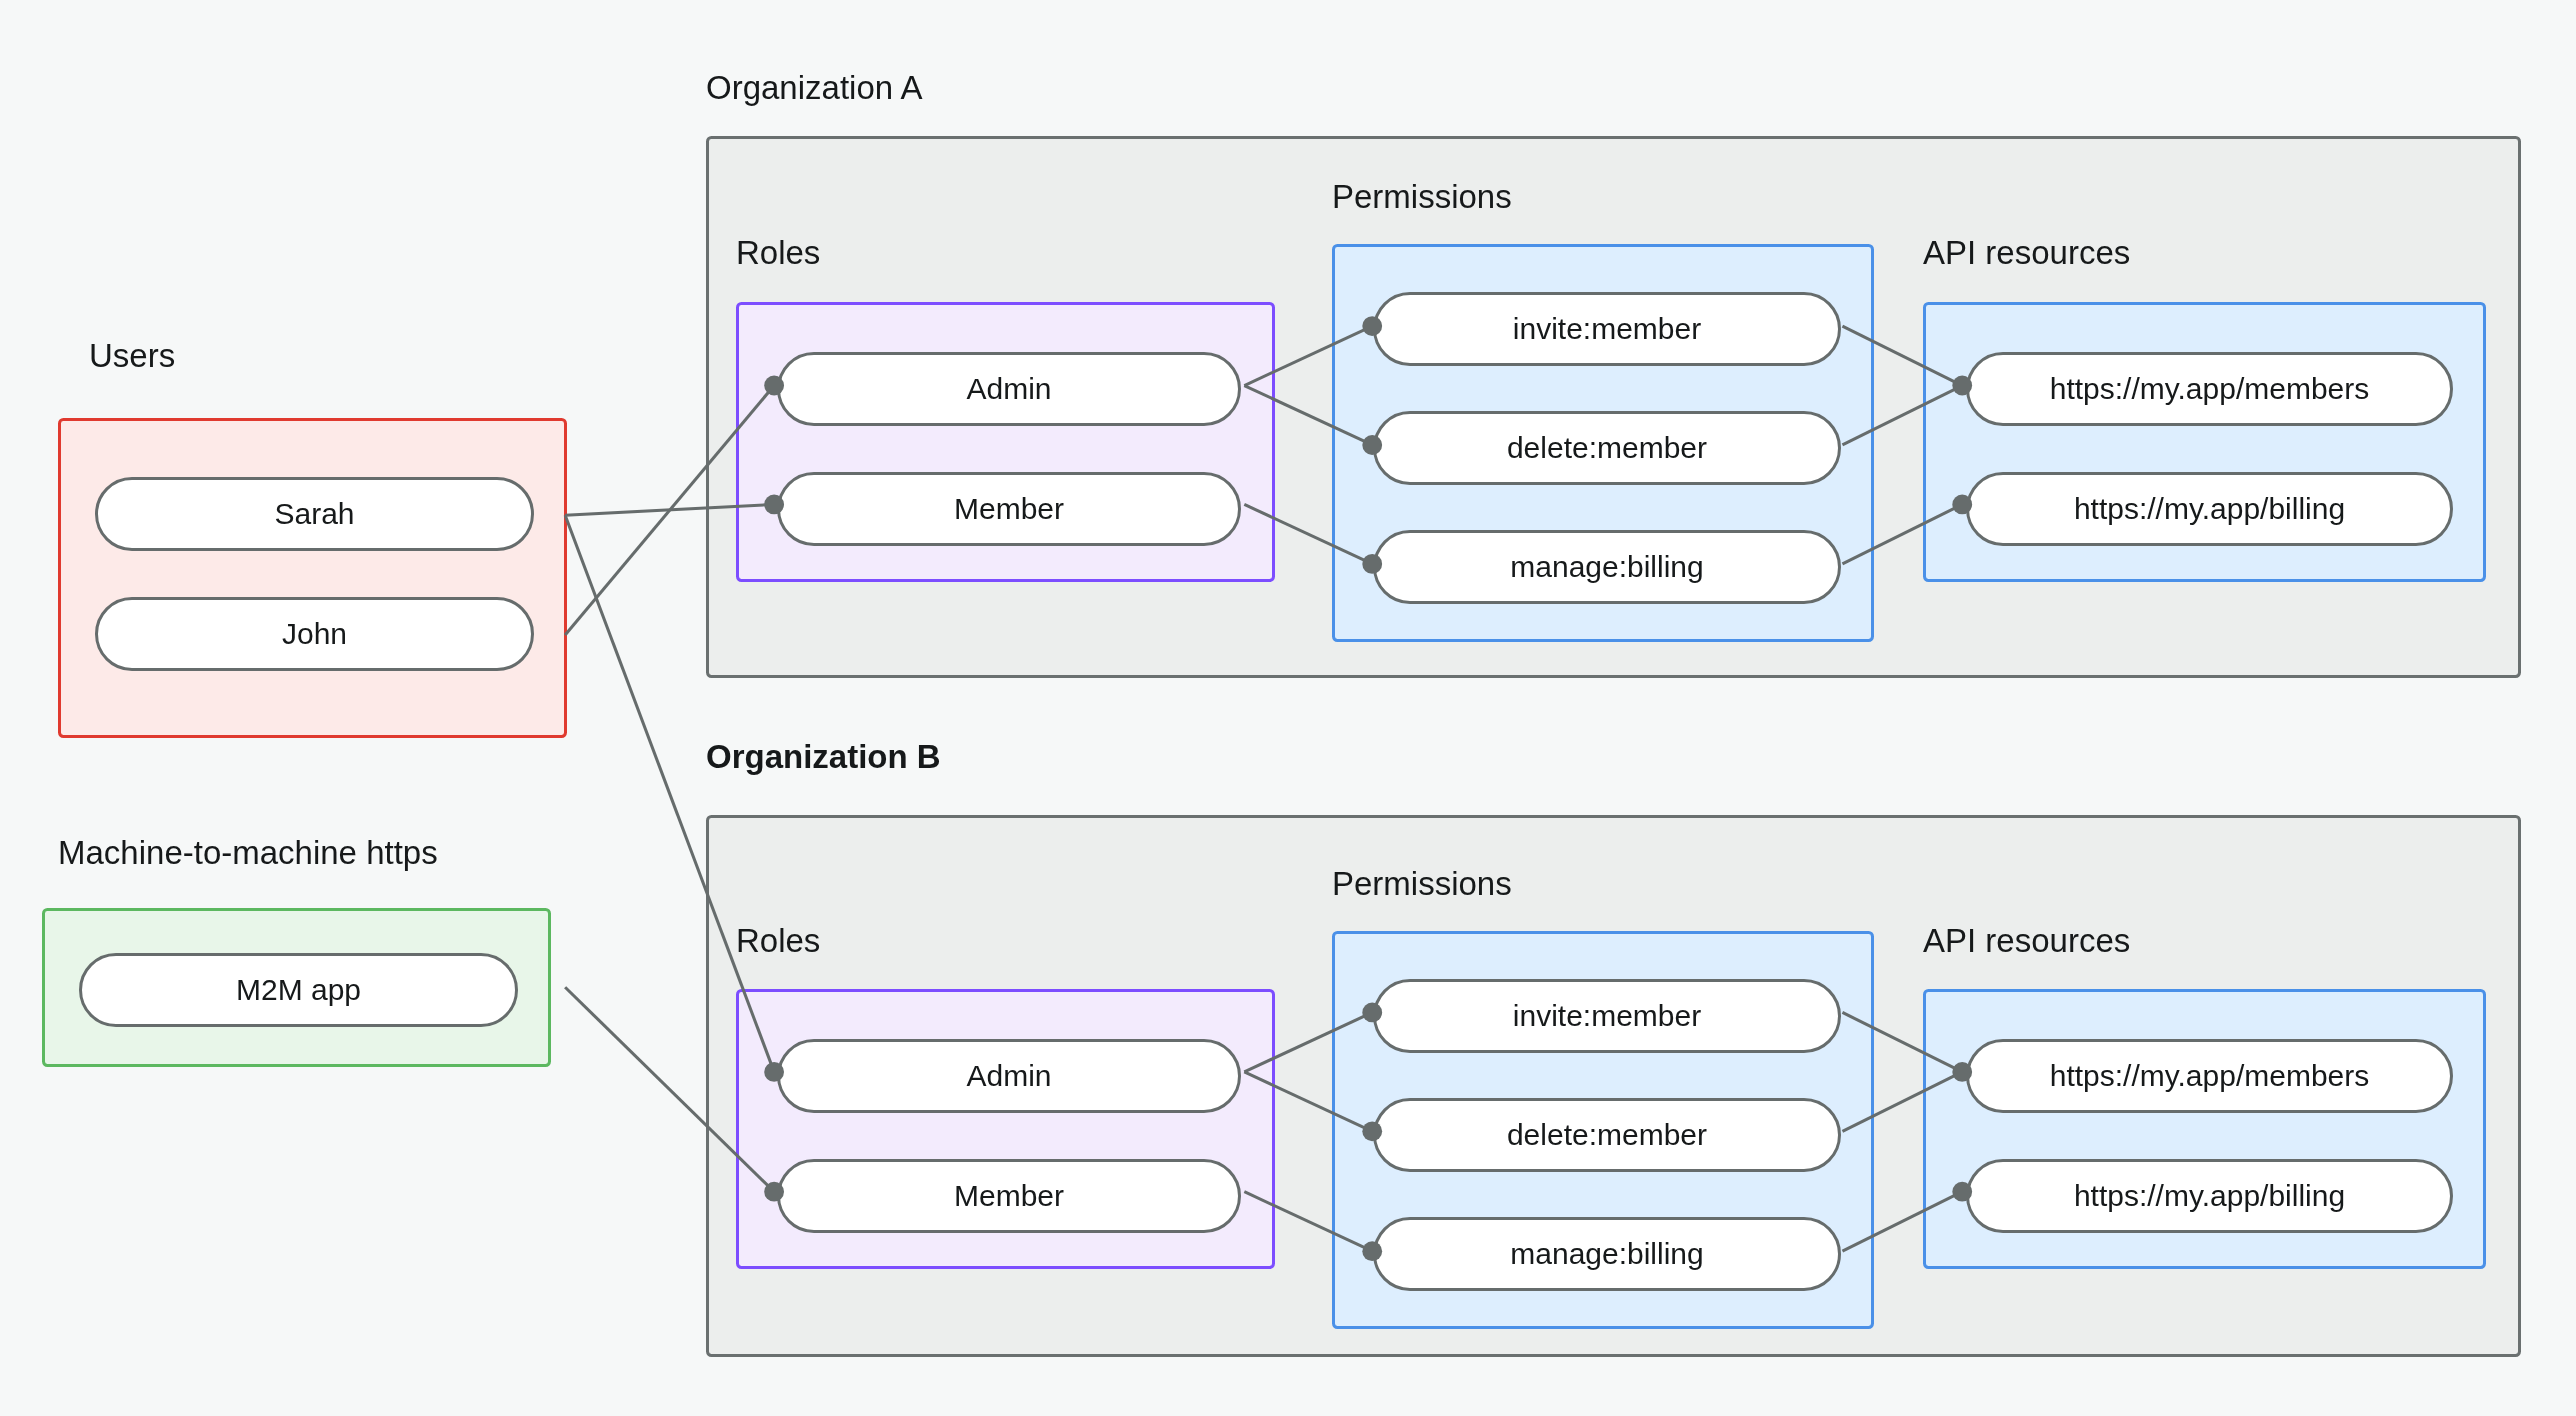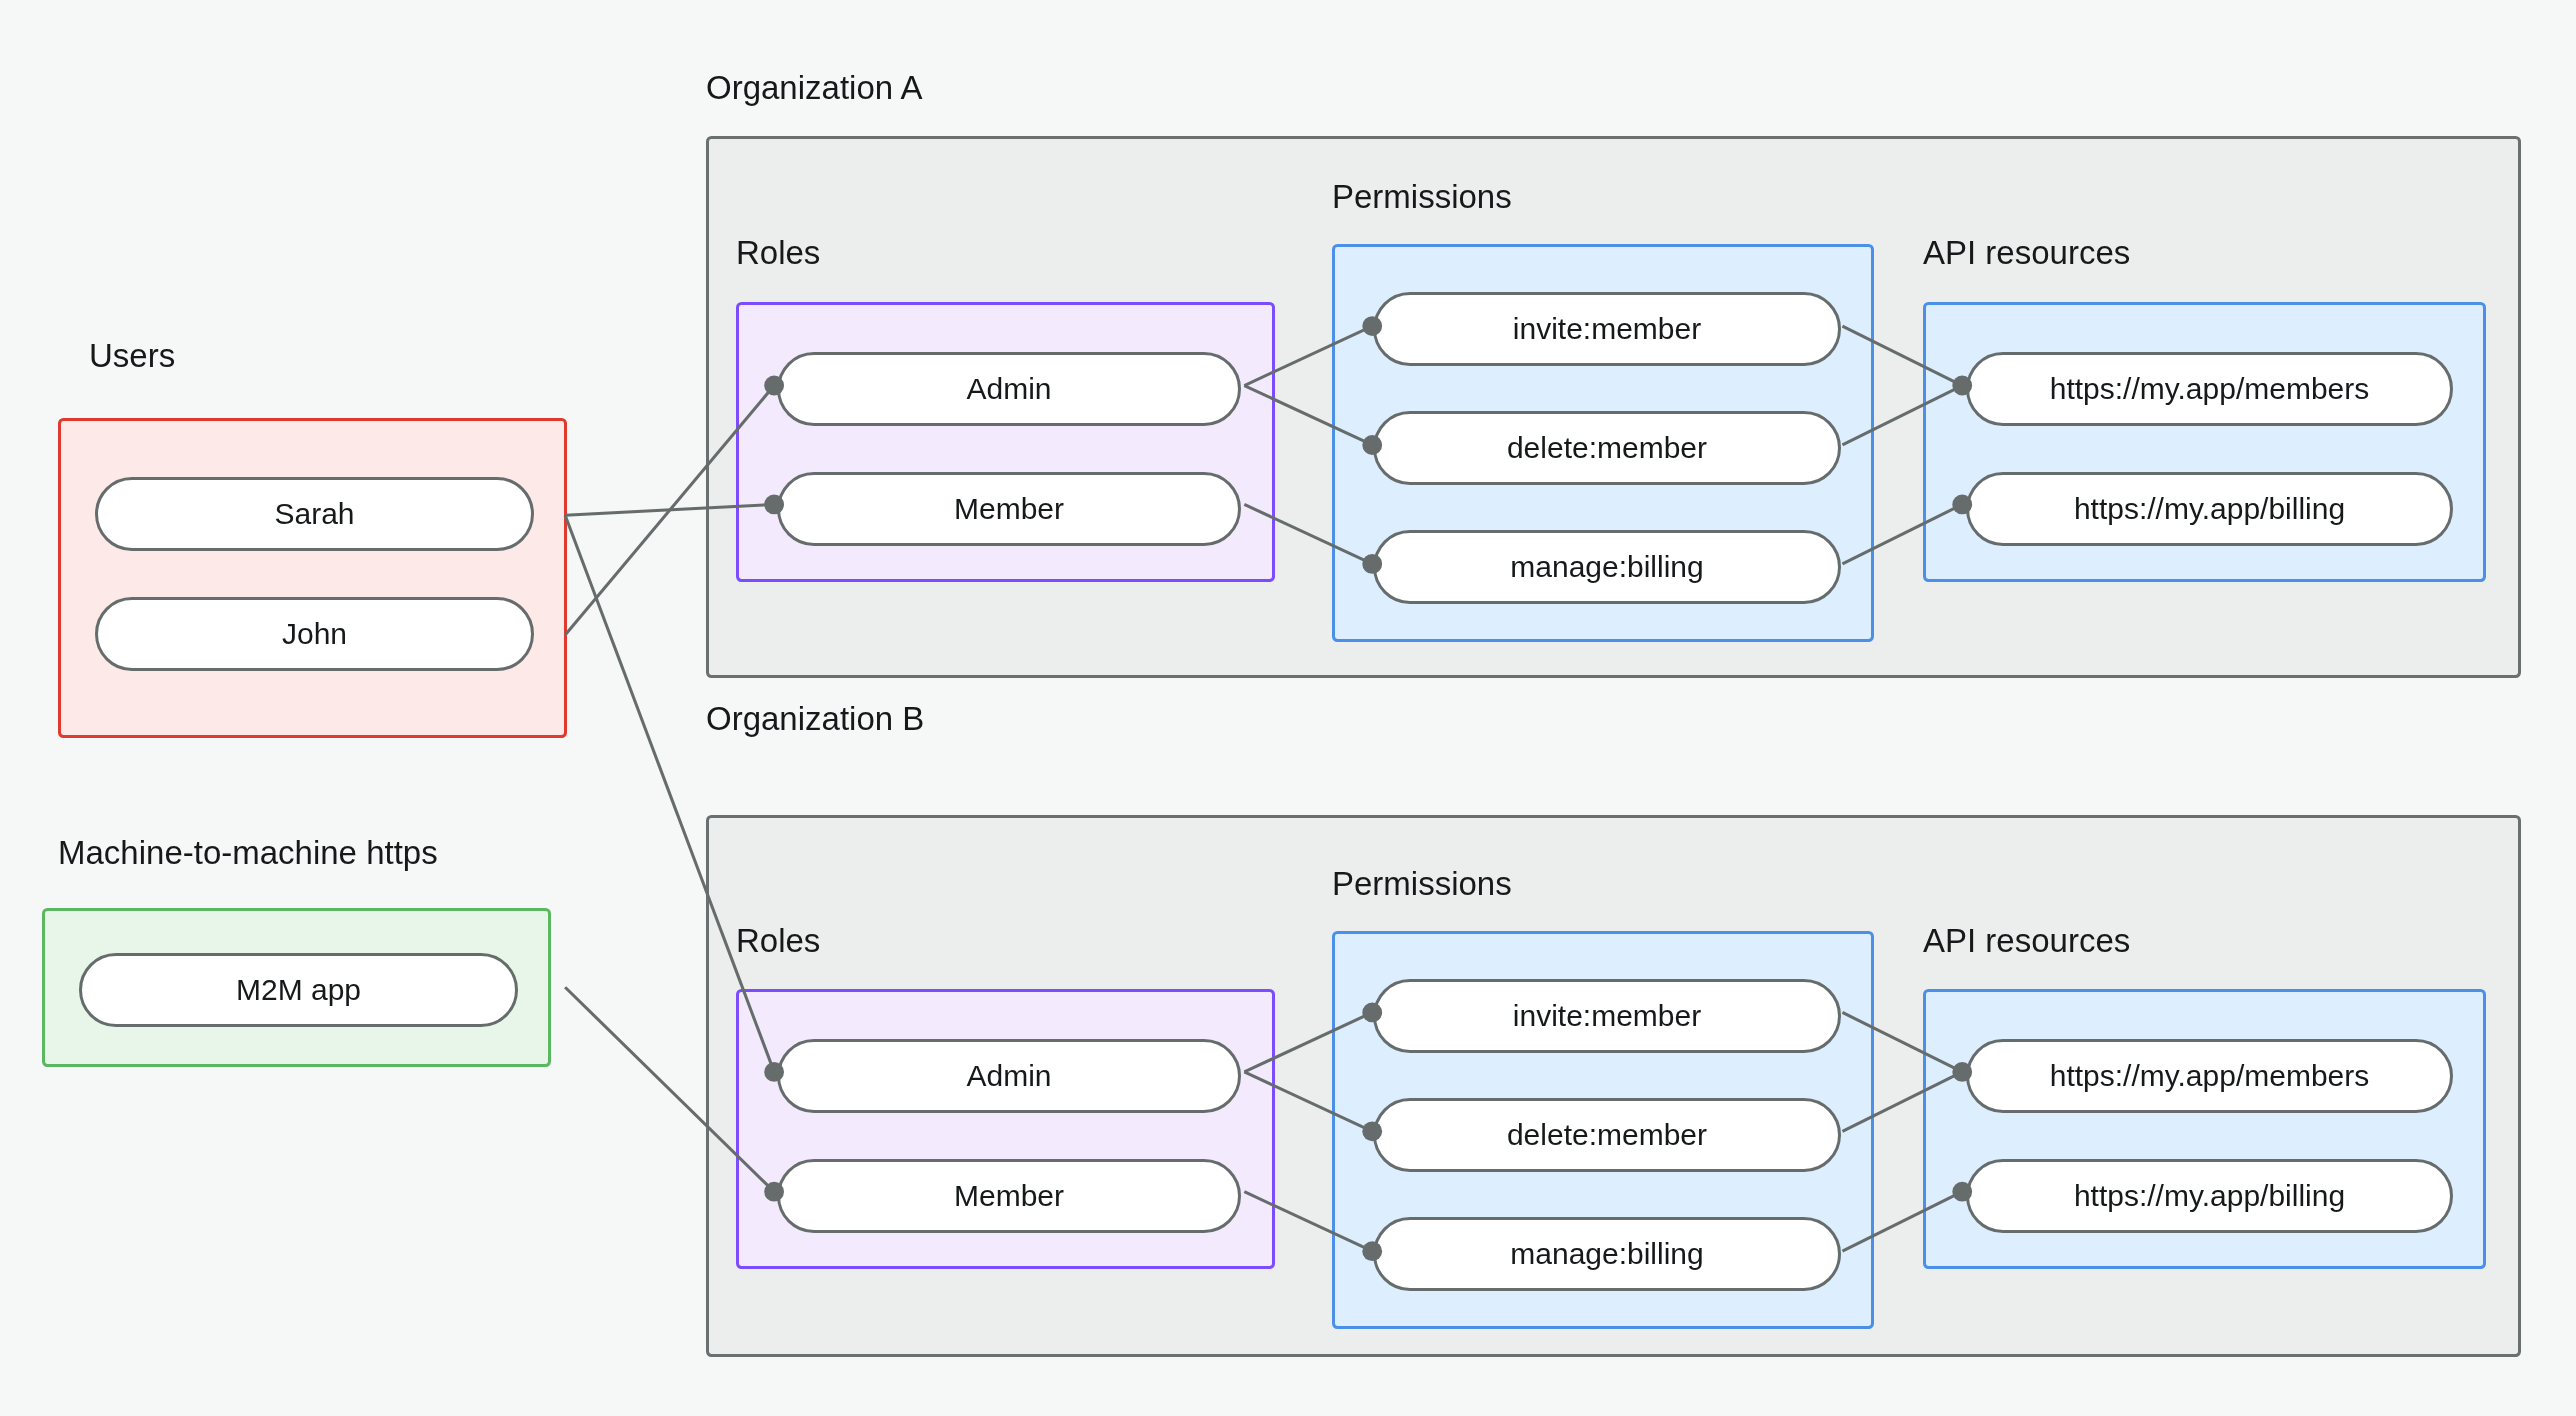--- a/index.html
+++ b/index.html
@@ -162,21 +162,21 @@
     <div class="node" style="left:38px; top:283px; width:468px; height:74px;">manage:billing</div>
   </div>
 
   <div class="caption" style="left:1923px; top:236px; z-index:4;">API resources</div>
 
   <div class="group-box group-blue" style="left:1923px; top:302px; width:563px; height:280px;">
     <div class="node" style="left:40px; top:47px; width:487px; height:74px;">https://my.app/members</div>
     <div class="node" style="left:40px; top:167px; width:487px; height:74px;">https://my.app/billing</div>
   </div>
 
-  <div class="caption" style="left:706px; top:702px;">Organization B</div>
+  <div class="caption" style="left:706px; top:740px;font-weight:bold;">Organization B</div>
 
   <div class="org-box" style="left:706px; top:815px; width:1815px; height:542px;"></div>
 
   <div class="caption" style="left:736px; top:924px; z-index:4;">Roles</div>
 
   <div class="group-box group-purple" style="left:736px; top:989px; width:539px; height:280px;">
     <div class="node" style="left:38px; top:47px; width:464px; height:74px;">Admin</div>
     <div class="node" style="left:38px; top:167px; width:464px; height:74px;">Member</div>
   </div>
 

